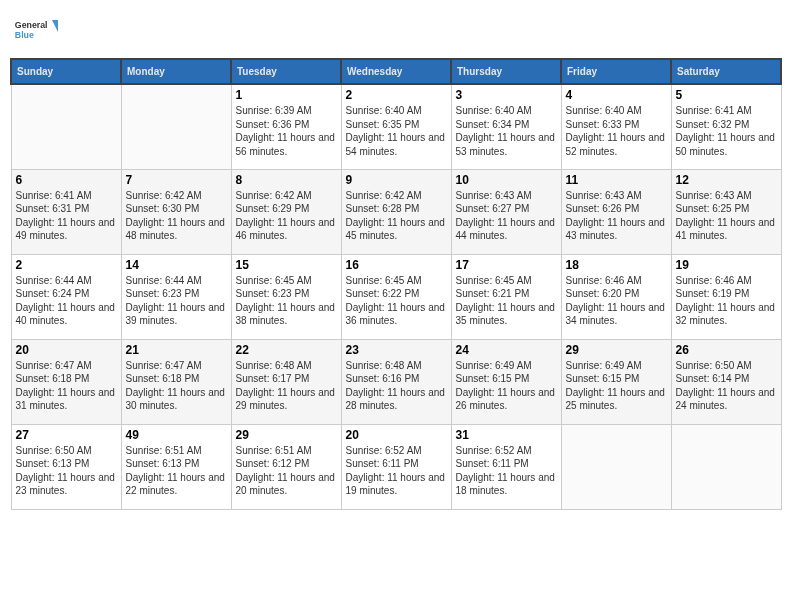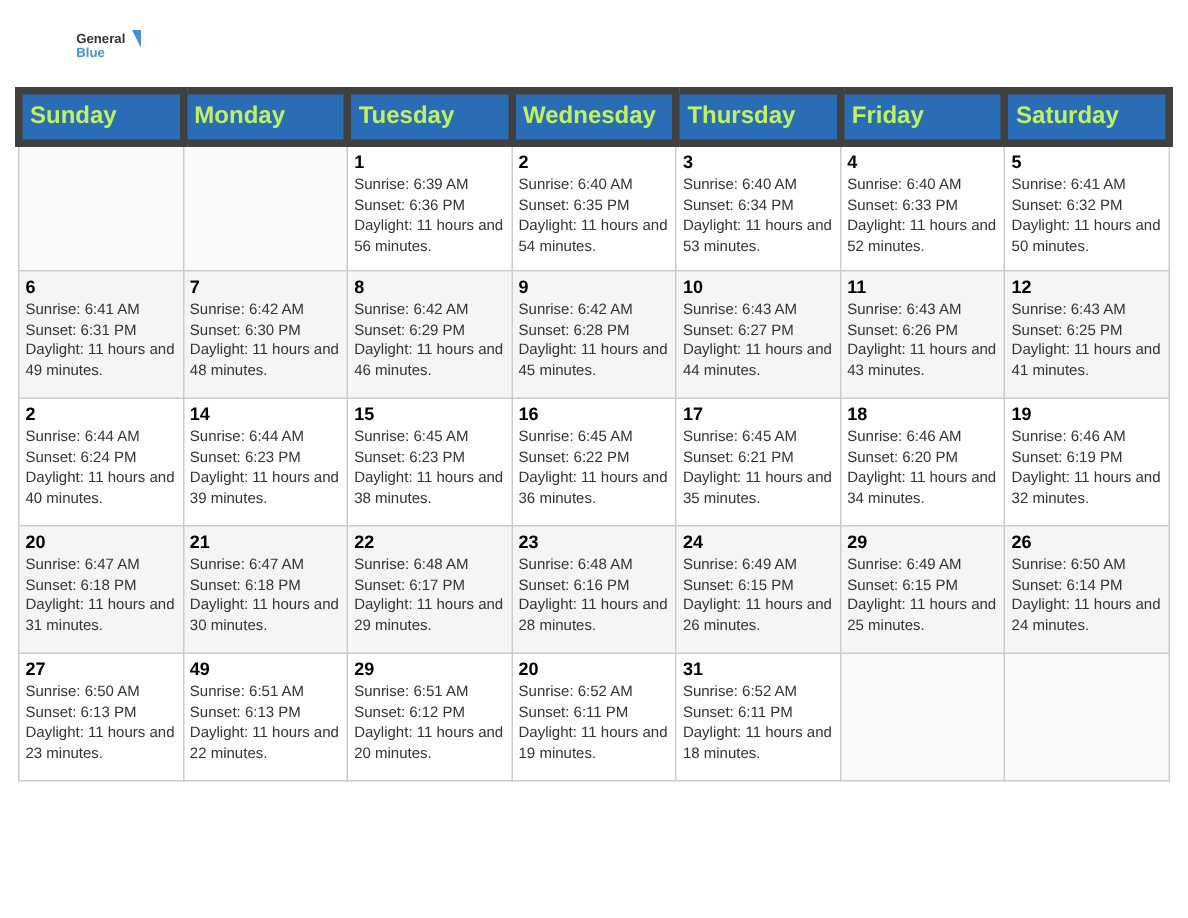--- a/index.html
+++ b/index.html
@@ -35,26 +35,26 @@
       font-size: 14px;
       color: #555;
     }
     table {
       width: 100%;
       border-collapse: collapse;
       font-size: 11px;
     }
     thead tr th {
       background-color: #2a6db5;
-      color: #bef264;
+      color: #e5e5e5;
       text-align: left;
       padding: 6px 5px;
-      font-size: 16px;
+      font-size: 10px;
       font-weight: bold;
-      border: 5px solid #404040;
+      border: 2px solid #404040;
     }
     tbody tr td {
       border: 1px solid #ccc;
       vertical-align: top;
       padding: 3px 4px;
       min-height: 80px;
       height: 85px;
       width: 14.28%;
       background: #fff;
     }
@@ -74,21 +74,21 @@
     }
     .empty {
       background: #fafafa;
     }
   </style>
 </head>
 <body>
 
 <div class="header">
   <div class="logo">
-  <div style="display:flex;align-items:flex-start;margin-left:36px;">
+  <div style="display:flex;align-items:flex-start;">
     <svg width="44" height="40" viewBox="0 0 110 60">
       <text x="2" y="26" font-size="22" font-weight="bold" font-family="Arial" fill="#333">General</text>
       <text x="2" y="50" font-size="22" font-weight="bold" font-family="Arial" fill="#4a90d9">Blue</text>
       <polygon points="95,5 110,5 110,35" fill="#4a90d9"></polygon>
     </svg>
   </div>
 </div>
   <div class="title-block">
     <div class="month-title"></div>
     <div class="location"></div>

